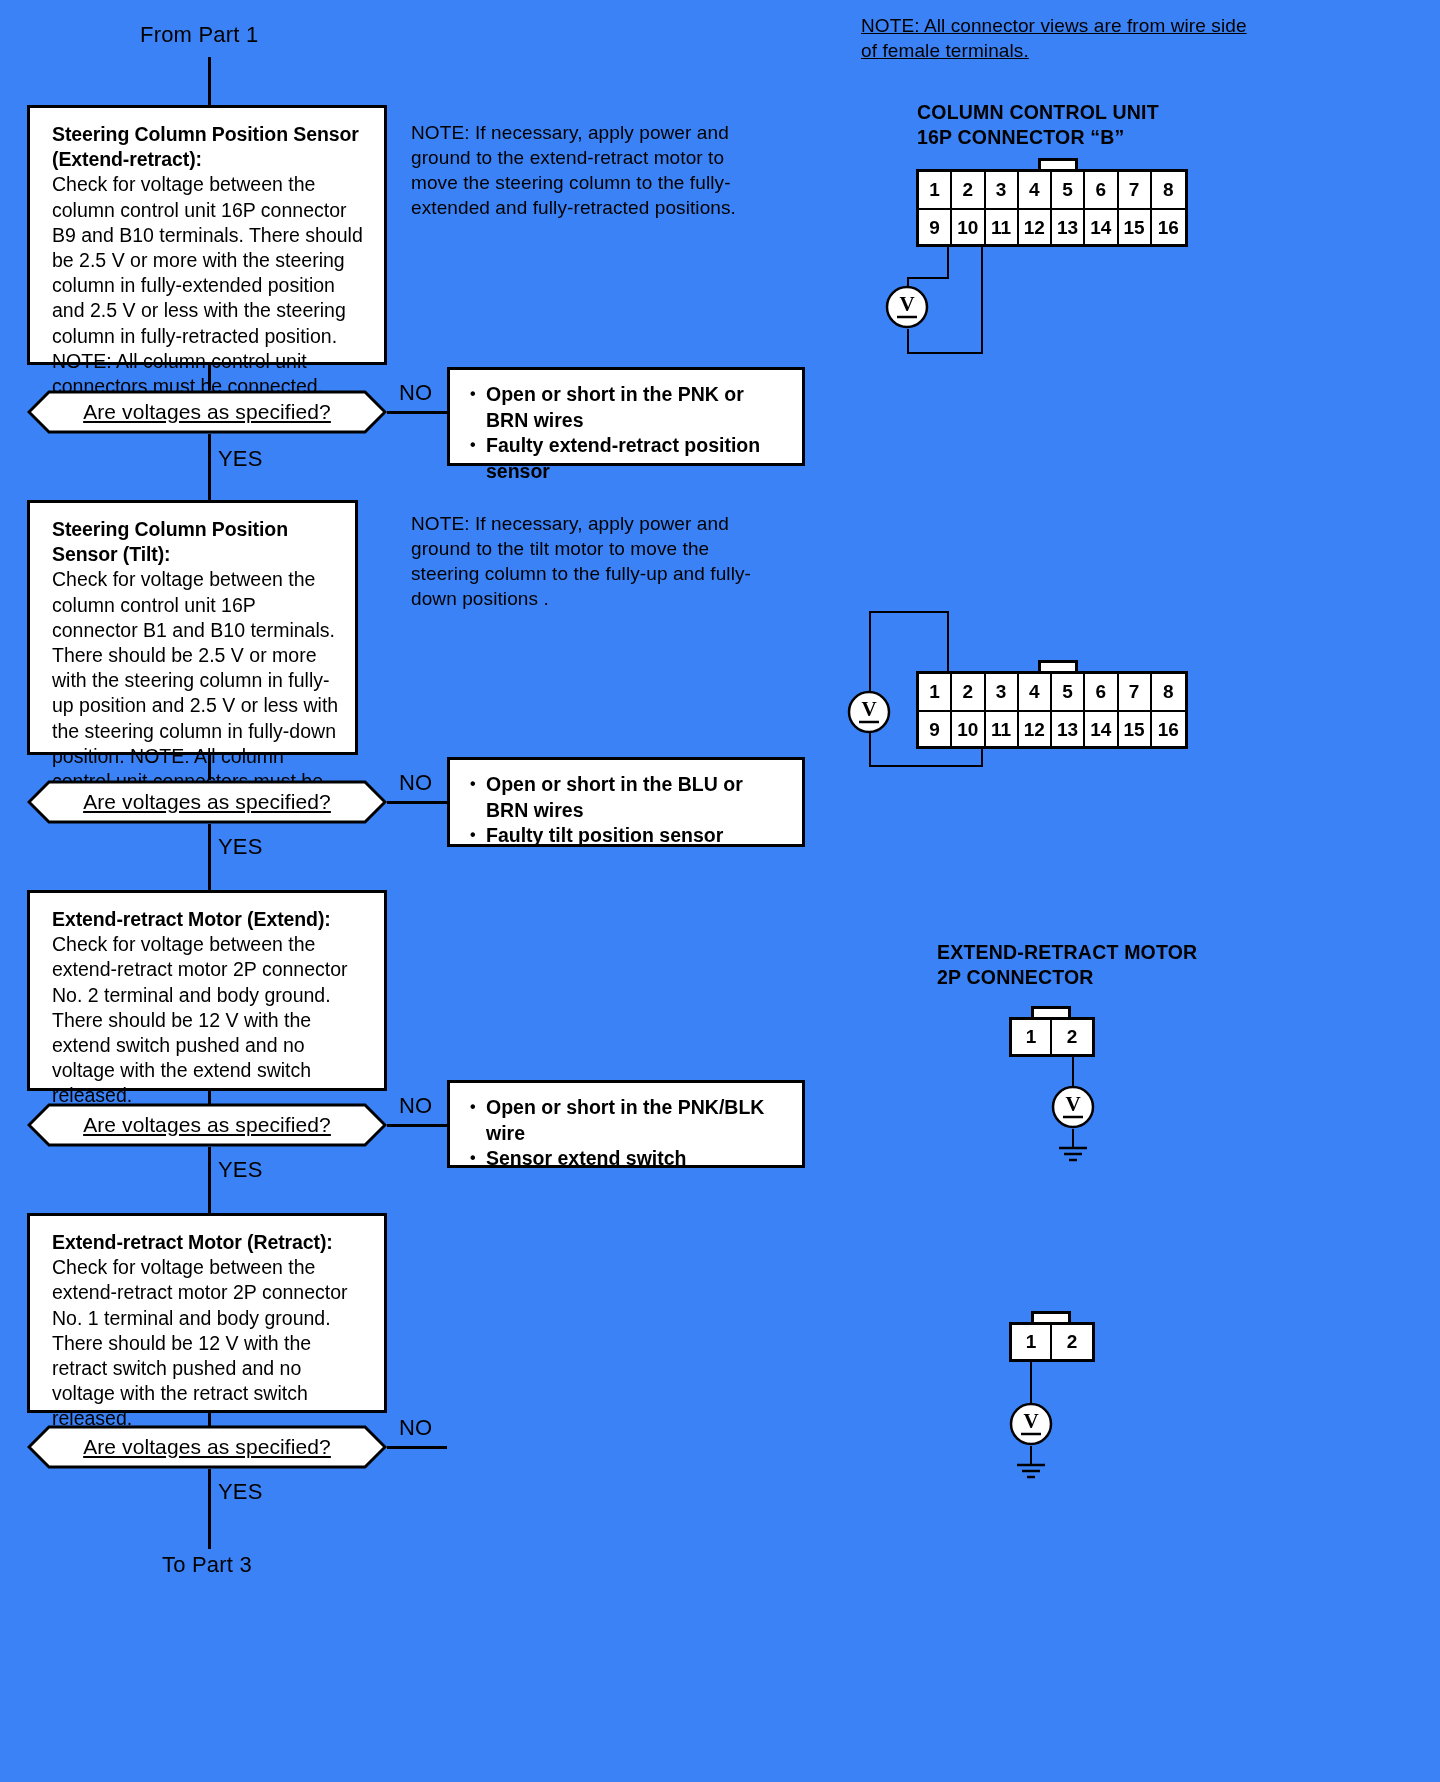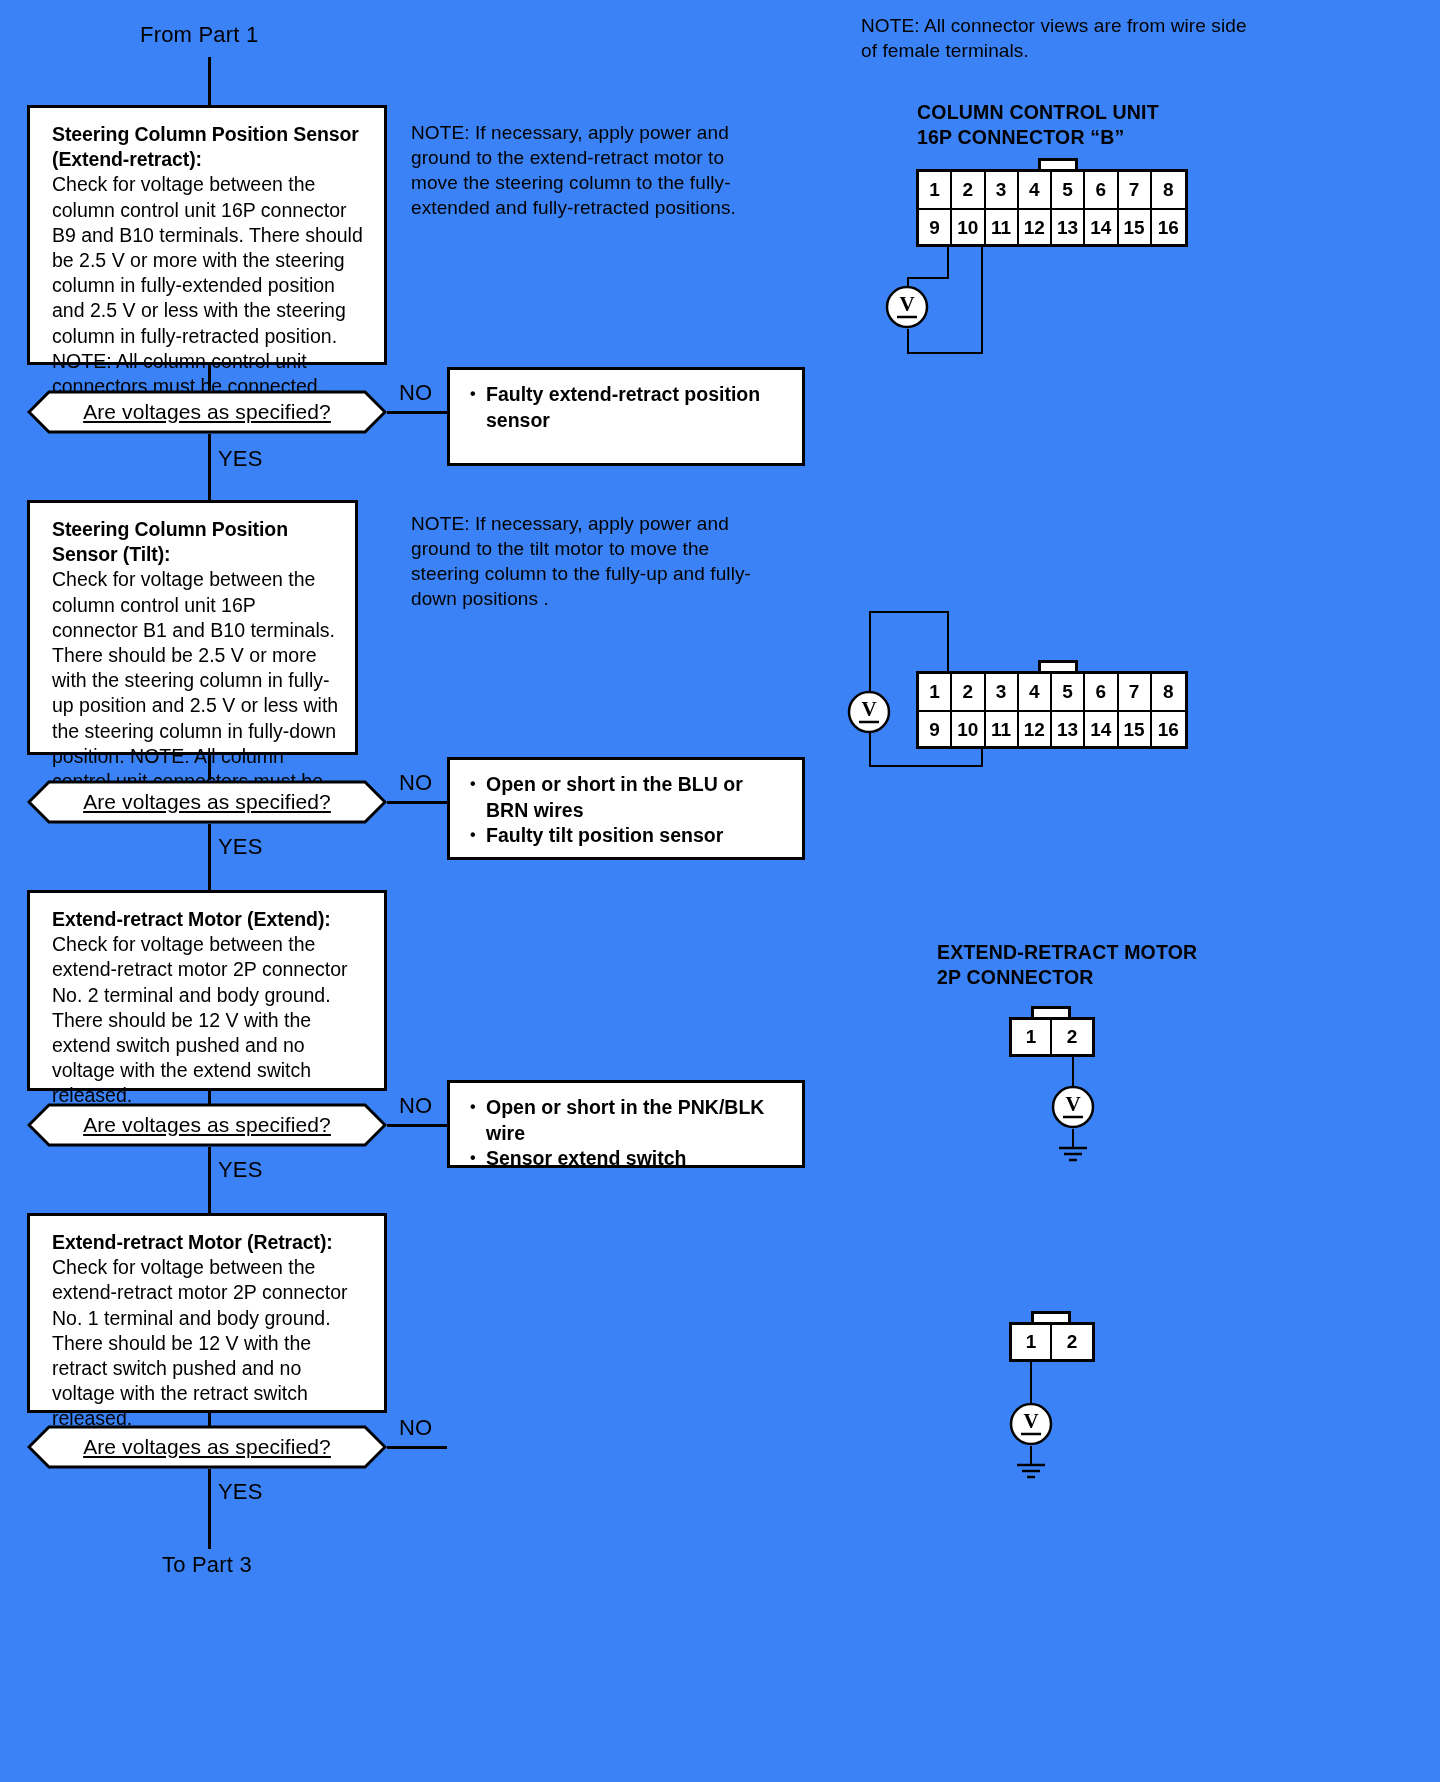--- a/index.html
+++ b/index.html
@@ -139,21 +139,21 @@
   .vm svg { display: block; }
 </style>
 </head>
 <body>
 
 <div id="page">
 
   <div class="abs flow-label" style="left:140px; top:22px;">From Part 1</div>
   <div class="abs vline" style="left:208px; top:57px; height:48px;"></div>
 
-  <div class="abs plain" style="left:861px; top:13px; width:390px;">NOTE: All connector views are from wire side of female terminals.</div>
+  <div class="abs plain" style="left:861px; top:13px; width:390px;text-decoration:underline;">NOTE: All connector views are from wire side of female terminals.</div>
 
   <div class="abs proc-box" style="left:27px; top:105px; width:360px; height:260px;">
     <div class="proc-inner">
       <div class="proc-title">Steering Column Position Sensor (Extend-retract):</div>
       <div>Check for voltage between the column control unit 16P connector B9 and B10 terminals. There should be 2.5 V or more with the steering column in fully-extended position and 2.5 V or less with the steering column in fully-retracted position. NOTE: All column control unit connectors must be connected.</div>
     </div>
   </div>
 
   <div class="abs plain" style="left:411px; top:120px; width:360px;">NOTE: If necessary, apply power and ground to the extend-retract motor to move the steering column to the fully-extended and fully-retracted positions.</div>
 
@@ -163,20 +163,21 @@
     <svg width="360" height="44" viewBox="0 0 360 44">
       <polygon points="22,2 338,2 358,22 338,42 22,42 2,22" fill="#ffffff" stroke="#000000" stroke-width="3"></polygon>
     </svg>
     <div class="dec-text">Are voltages as specified?</div>
   </div>
 
   <div class="abs hline" style="left:387px; top:411px; width:60px;"></div>
   <div class="abs flow-label" style="left:399px; top:380px;">NO</div>
 
   <div class="abs res-box" style="left:447px; top:367px; width:358px; height:99px;">
+    <div class="res-line">Open or short in the PNK or BRN wires</div>
     <div class="res-line">Faulty extend-retract position sensor</div>
   </div>
 
   <div class="abs vline" style="left:208px; top:434px; height:66px;"></div>
   <div class="abs flow-label" style="left:218px; top:446px;">YES</div>
 
   <div class="abs proc-box" style="left:27px; top:500px; width:331px; height:255px;">
     <div class="proc-inner">
       <div class="proc-title">Steering Column Position Sensor (Tilt):</div>
       <div>Check for voltage between the column control unit 16P connector B1 and B10 terminals. There should be 2.5 V or more with the steering column in fully-up position and 2.5 V or less with the steering column in fully-down position. NOTE: All column control unit connectors must be connected.</div>
@@ -190,21 +191,21 @@
   <div class="dec" style="left:27px; top:780px; width:360px; height:44px;">
     <svg width="360" height="44" viewBox="0 0 360 44">
       <polygon points="22,2 338,2 358,22 338,42 22,42 2,22" fill="#ffffff" stroke="#000000" stroke-width="3"></polygon>
     </svg>
     <div class="dec-text">Are voltages as specified?</div>
   </div>
 
   <div class="abs hline" style="left:387px; top:801px; width:60px;"></div>
   <div class="abs flow-label" style="left:399px; top:770px;">NO</div>
 
-  <div class="abs res-box" style="left:447px; top:757px; width:358px; height:103px;">
+  <div class="abs res-box" style="left:447px; top:757px; width:358px; height:90px;">
     <div class="res-line">Open or short in the BLU or BRN wires</div>
     <div class="res-line">Faulty tilt position sensor</div>
   </div>
 
   <div class="abs vline" style="left:208px; top:824px; height:66px;"></div>
   <div class="abs flow-label" style="left:218px; top:834px;">YES</div>
 
   <div class="abs proc-box" style="left:27px; top:890px; width:360px; height:201px;">
     <div class="proc-inner">
       <div class="proc-title">Extend-retract Motor (Extend):</div>

